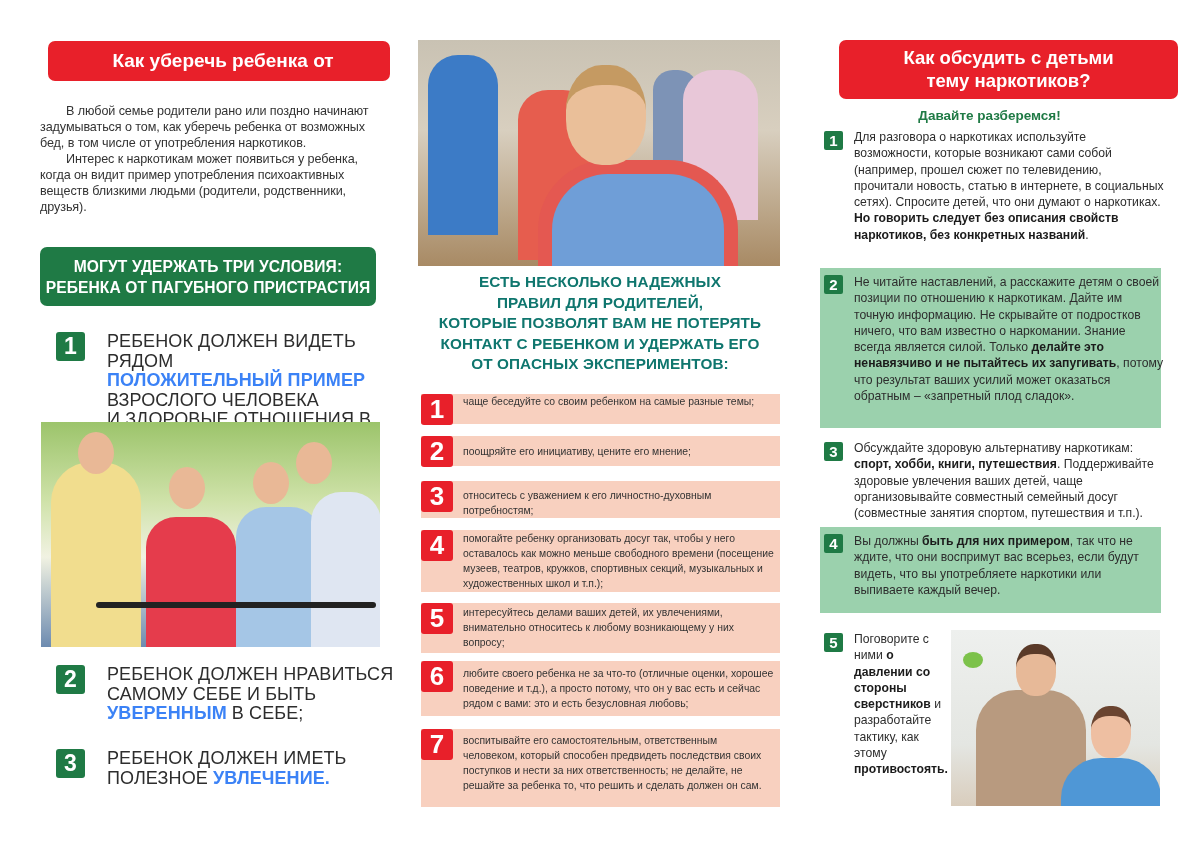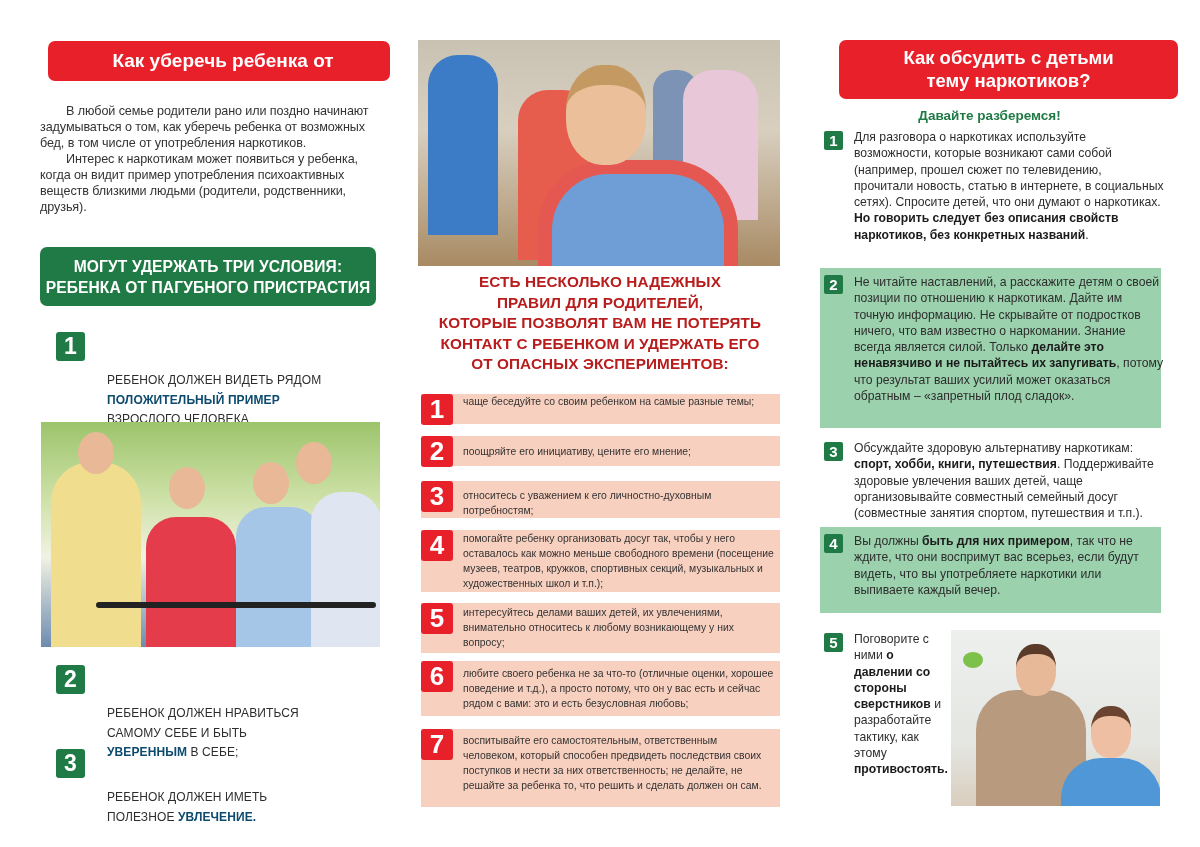--- a/index.html
+++ b/index.html
@@ -15,22 +15,22 @@
   }
   #c1-title { left: 48px; top: 41px; width: 342px; height: 40px; font-size: 19px; line-height: 40px; padding-left: 8px; }
   #c1-intro { left: 40px; top: 103px; width: 344px; font-size: 12.6px; line-height: 16px; color: #333; letter-spacing: -0.1px; }
   #c1-intro p { text-indent: 26px; }
   #c1-green { left: 40px; top: 247px; width: 336px; height: 59px; background: #1f7a45; color: #fff; border-radius: 7px;
     font-weight: bold; font-size: 15.6px; line-height: 21px; text-align: center; padding-top: 9px; letter-spacing: 0.1px; }
 
   .cond { position: absolute; left: 56px; width: 330px; }
   .cond .num { position: absolute; left: 0; top: 0; width: 29px; height: 29px; background: #1f7a45; color: #fff; font-weight: bold;
     font-size: 23px; line-height: 29px; text-align: center; border-radius: 3px; }
-  .cond .txt { position: absolute; left: 51px; top: 0; width: 290px; font-size: 12px; line-height: 19.5px; color: #2d2d2d; text-transform: uppercase; letter-spacing: 0.1px; margin-top: 39px; }
-  .cond .txt b { font-weight: bold; color: #0c4a6e; }
+  .cond .txt { position: absolute; left: 51px; top: 0; width: 290px; font-size: 18px; line-height: 19.5px; color: #2d2d2d; text-transform: uppercase; letter-spacing: 0.1px; }
+  .cond .txt b { font-weight: bold; color: #3b82f6; }
   #cond-1 { top: 332px; }
   #cond-2 { top: 665px; }
   #cond-3 { top: 749px; }
 
   
   .photo { position: absolute; overflow: hidden; }
   #photo-family { left: 41px; top: 422px; width: 339px; height: 225px;
     background: linear-gradient(180deg, #9cc46b 0%, #cfe2a9 35%, #f1f2e2 60%, #6d8bb0 100%); }
   #photo-family .p1 { position:absolute; left: 10px; top: 40px; width: 90px; height: 185px; background:#f1dd8e; border-radius: 40px 40px 0 0; }
   #photo-family .p2 { position:absolute; left: 105px; top: 95px; width: 90px; height: 130px; background:#e53c4c; border-radius: 30px 30px 0 0; }
@@ -42,21 +42,21 @@
   
   #photo-boy { left: 418px; top: 40px; width: 362px; height: 226px;
     background: linear-gradient(180deg, #c9c2b3 0%, #d8cfbf 40%, #a88a64 100%); }
   #photo-boy .bg1 { position:absolute; left: 10px; top: 15px; width: 70px; height: 180px; background:#3c7bc6; border-radius: 30px 30px 0 0; }
   #photo-boy .bg2 { position:absolute; left: 100px; top: 50px; width: 75px; height: 170px; background:#e65d4e; border-radius: 30px 30px 0 0; }
   #photo-boy .bg3 { position:absolute; left: 235px; top: 30px; width: 45px; height: 140px; background:#7d93b6; border-radius: 20px 20px 0 0; }
   #photo-boy .bg4 { position:absolute; left: 265px; top: 30px; width: 75px; height: 150px; background:#e8c7d8; border-radius: 30px 30px 0 0; }
   #photo-boy .boy { position:absolute; left: 120px; top: 120px; width: 200px; height: 110px; background:#6f9ed7; border-radius: 70px 70px 0 0; border: 14px solid #e45851; border-bottom: none; }
   #photo-boy .face { position:absolute; left: 148px; top: 25px; width: 80px; height: 100px; background:#eabf99; border-radius: 45%; border-top: 20px solid #c59a62; }
 
-  #c2-heading { left: 420px; top: 272px; width: 360px; text-align: center; color: #b91c1c; font-weight: bold;
+  #c2-heading { left: 420px; top: 272px; width: 360px; text-align: center; color: #0f766e; font-weight: bold;
     font-size: 15.3px; line-height: 20.5px; letter-spacing: 0.1px; }
 
   .rule { position: absolute; left: 421px; width: 359px; background: #f8d0bf; }
   .rule .rnum { position: absolute; left: 0; top: 0; width: 32px; height: 31px; background: #e8202a; color: #fff; font-weight: bold;
     font-size: 26px; line-height: 31px; text-align: center; border-radius: 3px; }
   .rule .rtxt { position: absolute; left: 42px; top: 7px; width: 318px; font-size: 10.4px; line-height: 15px; color: #333; }
   #rule-1 { top: 394px; height: 30px; }
   #rule-1 .rtxt { top: 0; }
   #rule-2 { top: 436px; height: 30px; }
   #rule-2 .rtxt { top: 8px; }

